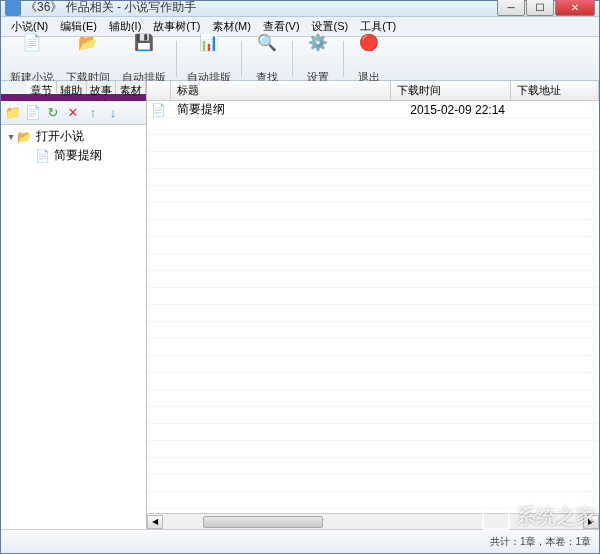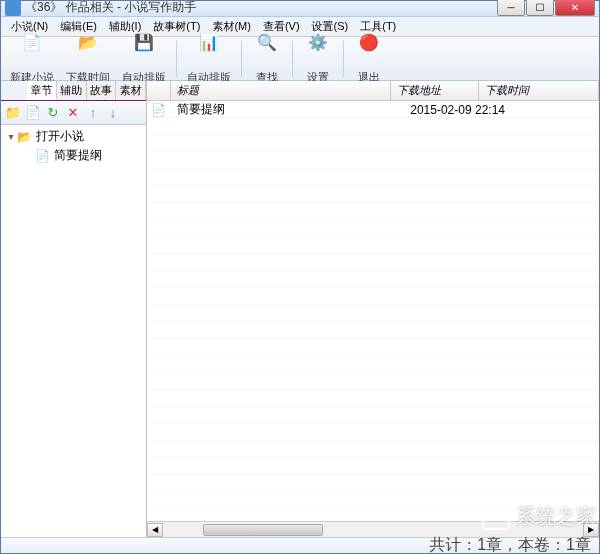--- a/index.html
+++ b/index.html
@@ -13,48 +13,48 @@
 .win-btn.close { background: linear-gradient(#e67,#c33); color: #fff; width: 40px; }
 .menubar { height: 20px; background: #eef3f9; display: flex; align-items: center; padding: 8px 4px; font-size: 11px; border-bottom: 1px solid #ccc; }
 .menu-item { padding: 2px 6px; cursor: pointer; }
 .toolbar { height: 44px; background: linear-gradient(#f8fafc, #e8eef5); border-bottom: 1px solid #b8c8dc; display: flex; align-items: center; padding: 2px 4px; gap: 2px; }
 .tool-btn { display: flex; flex-direction: column; align-items: center; justify-content: center; padding: 2px 4px; cursor: pointer; border: 1px solid transparent; border-radius: 3px; min-width: 40px; }
 .tool-icon { width: 20px; height: 20px; display: flex; align-items: center; justify-content: center; font-size: 16px; }
 .tool-label { font-size: 11px; color: #333; margin-top: 17px; }
 .tool-sep { width: 1px; height: 36px; background: #c4d0de; margin: 0 3px; }
 .content { flex: 1; display: flex; overflow: hidden; }
 .sidebar { width: 146px; border-right: 1px solid #c0c0c0; display: flex; flex-direction: column; background: #fff; }
-.side-tabs { height: 20px; display: flex; background: #eef3f9; border-bottom: 1px solid #701a75; font-size: 11px; padding-left: 26px; }
+.side-tabs { height: 20px; display: flex; background: #eef3f9; border-bottom: 7px solid #701a75; font-size: 11px; padding-left: 26px; }
 .side-tab { flex: 1; text-align: center; padding: 2px 0; border-right: 1px solid #ccc; cursor: pointer; background: #f0f0f0; }
 .side-tab.active { background: #fff; border-bottom: 1px solid #fff; }
 .side-toolbar { height: 24px; background: linear-gradient(#f8fafc,#e8eef5); border-bottom: 1px solid #ccc; display: flex; align-items: center; padding: 0 4px; gap: 4px; }
 .side-tool-icon { width: 16px; height: 16px; cursor: pointer; display: flex; align-items: center; justify-content: center; font-size: 13px; }
 .tree { flex: 1; overflow: auto; font-size: 12px; padding: 2px; }
 .tree-node { display: flex; align-items: center; padding: 1px 2px; cursor: pointer; }
 .tree-toggle { width: 12px; text-align: center; color: #666; font-size: 10px; }
 .tree-icon { width: 16px; height: 14px; margin-right: 3px; display: flex; align-items: center; justify-content: center; font-size: 12px; }
 .tree-children { padding-left: 18px; }
 .main { flex: 1; display: flex; flex-direction: column; overflow: hidden; }
 .list-header { height: 20px; background: linear-gradient(#fdfdfd,#ececec); border-bottom: 1px solid #ccc; display: flex; font-size: 11px; }
-.list-col { border-right: 1px solid #ccc; padding: 2px 6px; display: flex; align-items: center; font-style: italic; }
+.list-col { border-right: 1px solid #ccc; padding: 2px 6px; display: flex; align-items: center; }
 .col-icon { width: 24px; }
 .col-title { width: 220px; }
 .col-time { width: 120px; }
 .col-url { flex: 1; }
 .list-body { flex: 1; overflow: auto; font-size: 12px; background: repeating-linear-gradient(#fff 0, #fff 16px, #f6f6f6 16px, #f6f6f6 17px); }
 .list-row { height: 17px; display: flex; align-items: center; }
 .list-row .cell { padding: 0 6px; }
 .cell-icon { width: 24px; display: flex; align-items: center; justify-content: center; font-size: 12px; }
 .cell-title { width: 220px; }
 .cell-time { width: 120px; text-align: right; }
 .scrollbar-h { height: 16px; background: #f0f0f0; border-top: 1px solid #ccc; display: flex; align-items: center; }
 .sb-btn { width: 16px; height: 14px; background: linear-gradient(#fdfdfd,#ddd); border: 1px solid #bbb; display: flex; align-items: center; justify-content: center; font-size: 8px; }
 .sb-track { flex: 1; height: 14px; position: relative; }
 .sb-thumb { position: absolute; left: 40px; width: 120px; height: 12px; top: 1px; background: linear-gradient(#e8e8e8,#c8c8c8); border: 1px solid #aaa; border-radius: 2px; }
-.statusbar { height: 16px; background: linear-gradient(#f8fafc,#e8eef5); border-top: 1px solid #ccc; display: flex; align-items: center; justify-content: flex-end; padding: 0 8px; font-size: 16px; color: #444; }
+.statusbar { height: 24px; background: linear-gradient(#f8fafc,#e8eef5); border-top: 1px solid #ccc; display: flex; align-items: center; justify-content: flex-end; padding: 0 8px; font-size: 10px; color: #444; }
 .watermark { position: fixed; right: 4px; bottom: 24px; font-size: 20px; color: rgba(255,255,255,0.85); text-shadow: 0 0 3px rgba(0,0,0,0.4); pointer-events: none; display: flex; align-items: center; gap: 6px; }
 .wm-icon { width: 28px; height: 28px; border: 2px solid rgba(255,255,255,0.85); border-radius: 3px; position: relative; }
 </style>
 </head>
 <body>
 
 <div class="window">
 
   <div class="titlebar">
     <div class="title-icon"></div>
@@ -142,22 +142,22 @@
             <span>简要提纲</span>
           </div>
         </div>
       </div>
     </div>
 
     <div class="main">
       <div class="list-header">
         <div class="list-col col-icon"></div>
         <div class="list-col col-title">标题</div>
+        <div class="list-col col-time">下载时间</div>
         <div class="list-col col-url">下载地址</div>
-        <div class="list-col col-time">下载时间</div>
       </div>
       <div class="list-body">
         <div class="list-row">
           <div class="cell cell-icon">📄</div>
           <div class="cell cell-title">简要提纲</div>
           <div class="cell cell-time">2015-02-09 22:14</div>
         </div>
       </div>
       <div class="scrollbar-h">
         <div class="sb-btn">◀</div>

